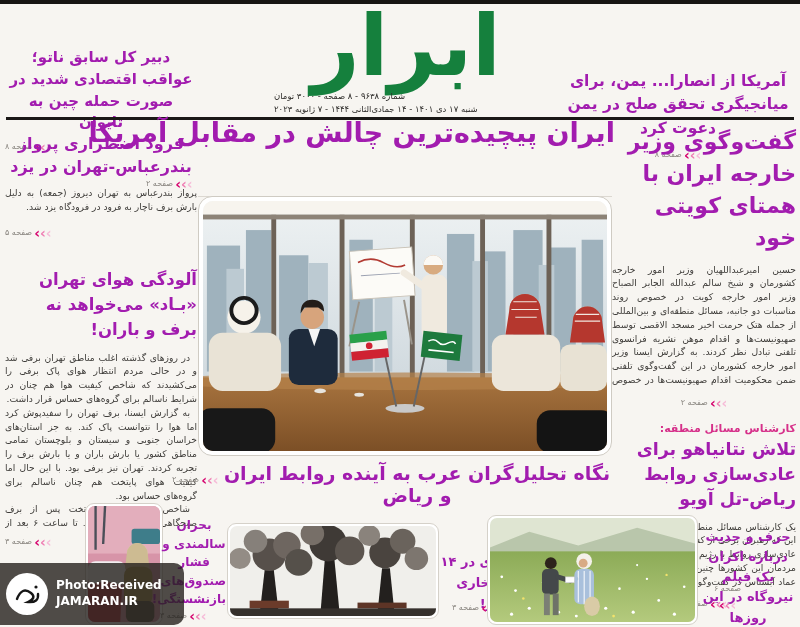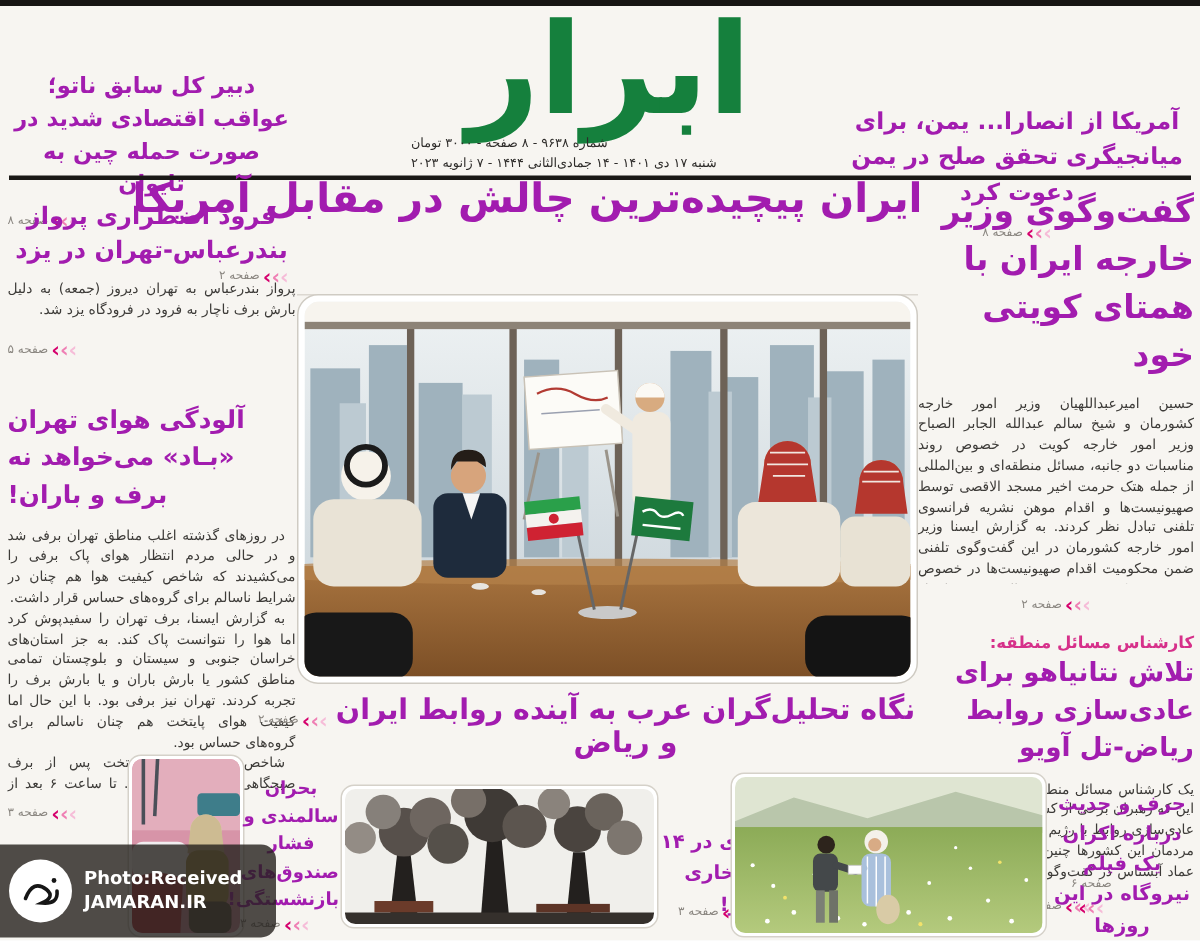--- a/index.html
+++ b/index.html
@@ -32,21 +32,21 @@
   .reflbl { font-size:8px; color:#8a8680; direction:rtl; }
   .chevs i { font-style:normal; font-weight:bold; font-size:14px; line-height:1; }
   .chevs .c1 { color:#d5006d; }
   .chevs .c2 { color:#ef7fb4; }
   .chevs .c3 { color:#f6bcd8; }
 
   
   #left-col { left:5px; top:128px; width:192px; }
   #l1-headline { font-size:16px; line-height:1.45; text-align:center; padding:4px 2px 0; }
   #l1-body { margin-top:8px; height:34px; }
-  #l2-headline { font-size:16.5px; line-height:1.5; text-align:left; margin-top:26px; }
+  #l2-headline { font-size:16.5px; line-height:1.5; text-align:right; margin-top:26px; }
   #l2-body { margin-top:8px; height:178px; }
 
   
   #right-col { left:612px; top:126px; width:184px; }
   #r1-headline { font-size:22px; line-height:1.45; text-align:right; padding-left:14px; }
   #r1-body { margin-top:9px; height:126px; }
   #r2-kicker { direction:rtl; text-align:right; font-weight:bold; font-size:11px; color:#d6308a; margin-top:10px; }
   #r2-headline { font-size:17.5px; line-height:1.45; text-align:right; margin-top:2px; padding-left:20px; }
   #r2-body { margin-top:7px; height:70px; }
   .col-ref { display:flex; justify-content:center; margin-top:4px; }

